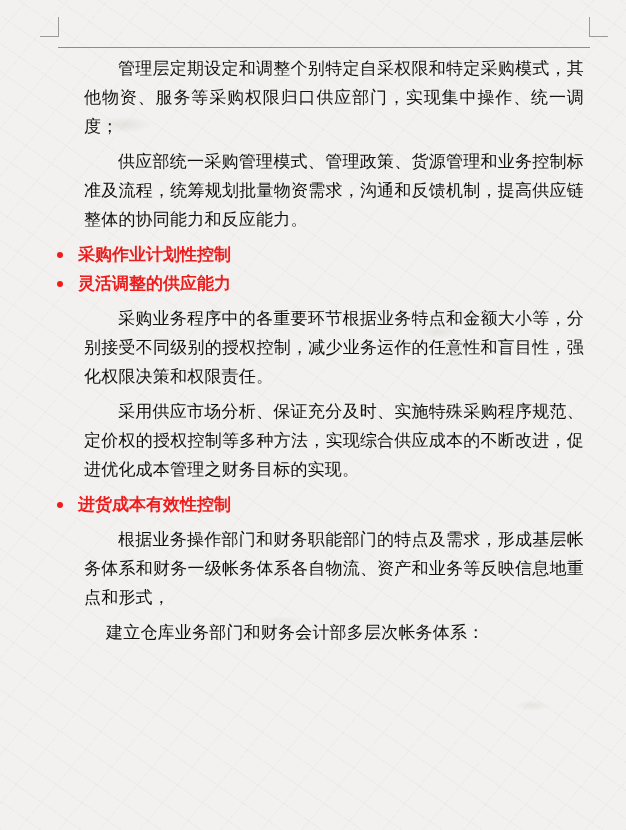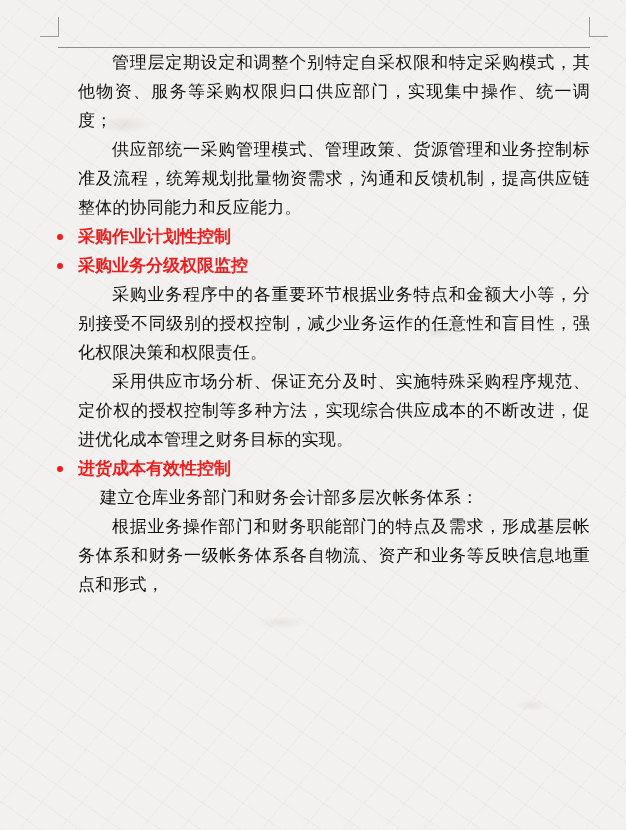--- a/index.html
+++ b/index.html
@@ -50,21 +50,21 @@
     .content {
       position: absolute;
       left: 0;
       top: 48px;
       width: 626px;
     }
     .para {
       position: relative;
       font-size: 17px;
       line-height: 29px;
-      margin: 0;
+      margin: 6px;
       padding-left: 78px;
       padding-right: 36px;
       text-align: justify;
       letter-spacing: 0.2px;
       font-family: Liberation Serif, serif;
     }
     .para.indent {
       text-indent: 34px;
     }
     .para.indent-small {
@@ -106,26 +106,26 @@
   <p class="para indent">管理层定期设定和调整个别特定自采权限和特定采购模式，其他物资、服务等采购权限归口供应部门，实现集中操作、统一调度；</p>
   <p class="para indent">供应部统一采购管理模式、管理政策、货源管理和业务控制标准及流程，统筹规划批量物资需求，沟通和反馈机制，提高供应链整体的协同能力和反应能力。</p>
 
   <div class="bullet-item heading">
     <span class="bullet-dot"></span>
     <span>采购作业计划性控制</span>
   </div>
 
   <div class="bullet-item heading">
     <span class="bullet-dot"></span>
-    <span>采购业务分级权限监控</span>
+    <span>灵活调整的供应能力</span>
   </div>
   <p class="para indent">采购业务程序中的各重要环节根据业务特点和金额大小等，分别接受不同级别的授权控制，减少业务运作的任意性和盲目性，强化权限决策和权限责任。</p>
 
   <p class="para indent">采用供应市场分析、保证充分及时、实施特殊采购程序规范、定价权的授权控制等多种方法，实现综合供应成本的不断改进，促进优化成本管理之财务目标的实现。</p>
 
   <div class="bullet-item heading">
     <span class="bullet-dot"></span>
     <span>进货成本有效性控制</span>
   </div>
+  <p class="para indent">根据业务操作部门和财务职能部门的特点及需求，形成基层帐务体系和财务一级帐务体系各自物流、资产和业务等反映信息地重点和形式，</p>
   <p class="para indent-small">建立仓库业务部门和财务会计部多层次帐务体系：</p>
-  <p class="para indent">根据业务操作部门和财务职能部门的特点及需求，形成基层帐务体系和财务一级帐务体系各自物流、资产和业务等反映信息地重点和形式，</p>
 
 </div>
 
 </body></html>

